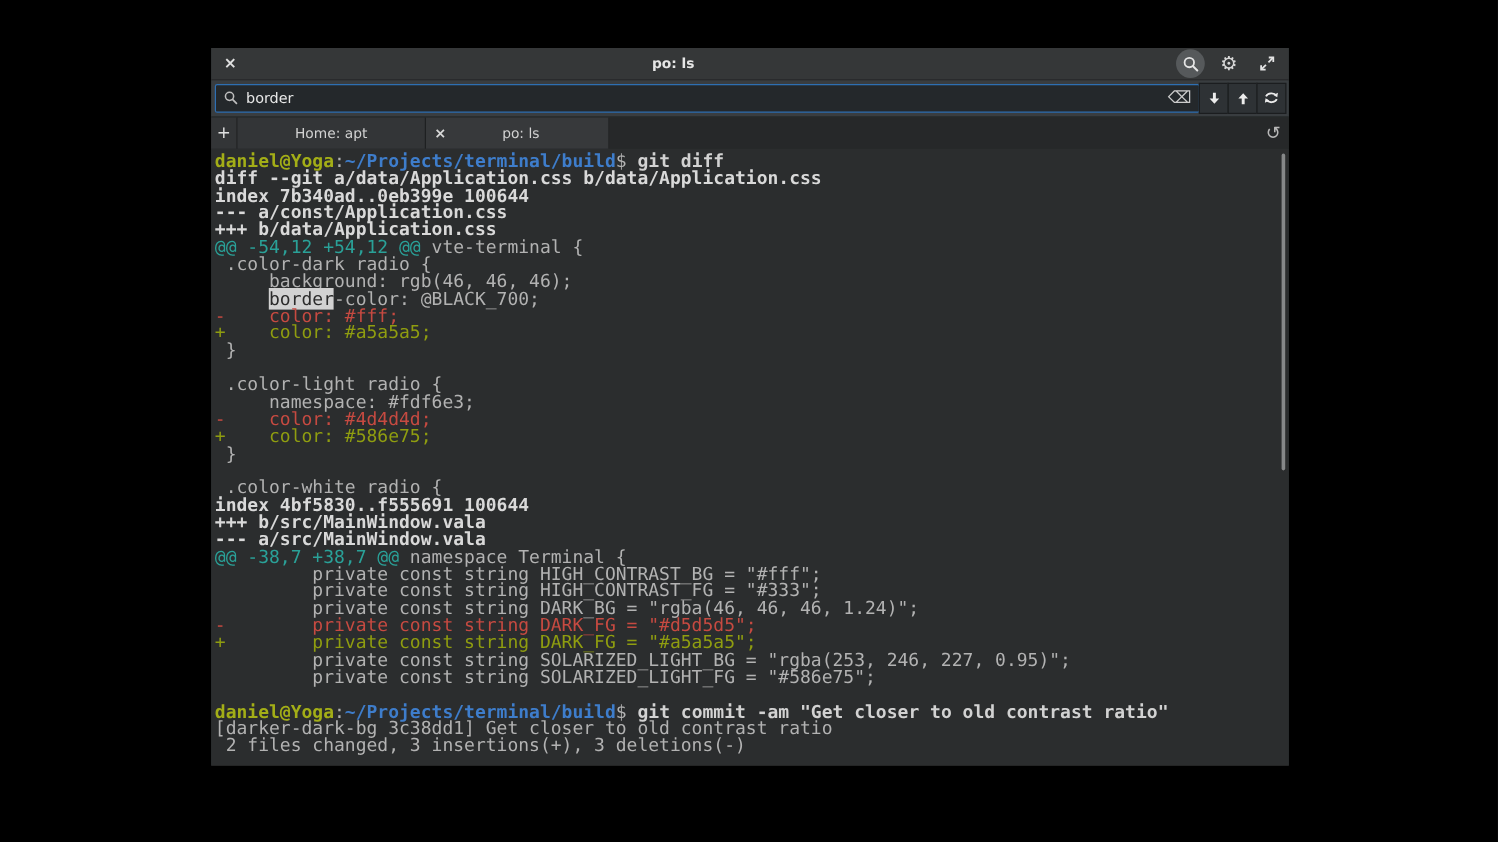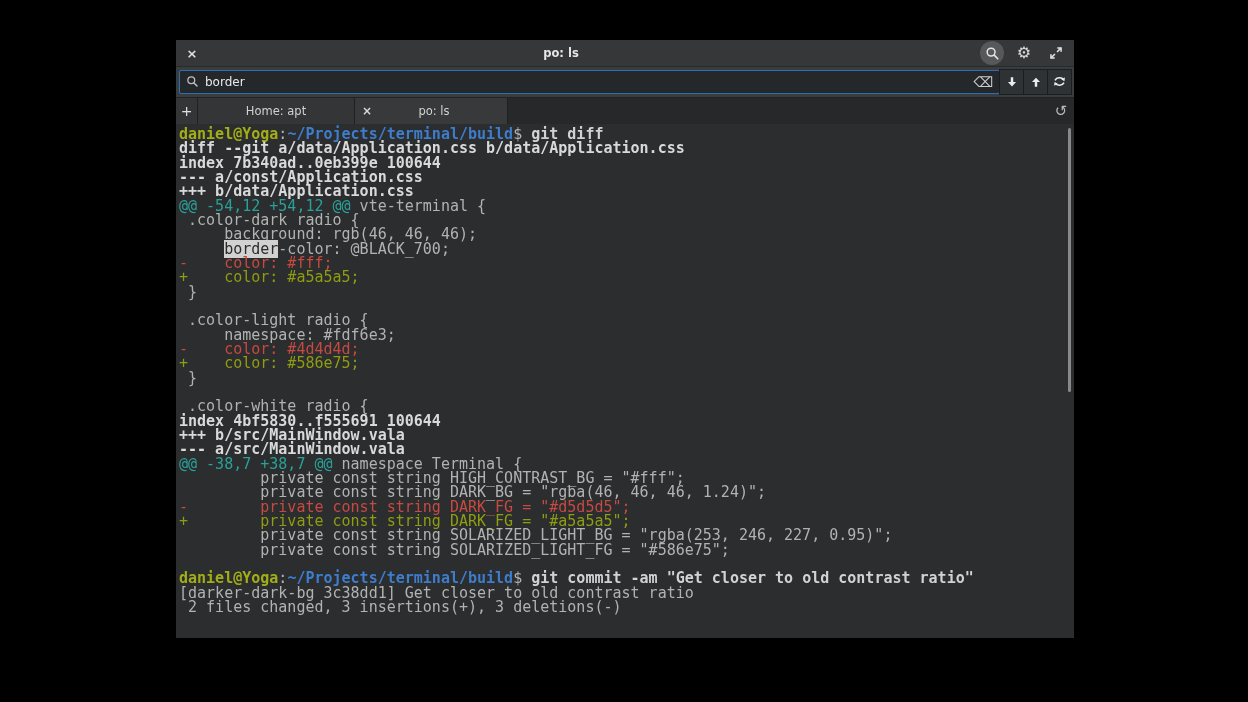--- a/index.html
+++ b/index.html
@@ -180,20 +180,21 @@
         <div class="tline"><span class="s-r">-    color: #4d4d4d;</span></div>
         <div class="tline"><span class="s-g">+    color: #586e75;</span></div>
         <div class="tline"><span class="s-p"> }</span></div>
         <div class="tline">&nbsp;</div>
         <div class="tline"><span class="s-p"> .color-white radio {</span></div>
         <div class="tline"><span class="s-b">index 4bf5830..f555691 100644</span></div>
         <div class="tline"><span class="s-b">+++ b/src/MainWindow.vala</span></div>
         <div class="tline"><span class="s-b">--- a/src/MainWindow.vala</span></div>
         <div class="tline"><span class="s-c">@@ -38,7 +38,7 @@</span><span class="s-p"> namespace Terminal {</span></div>
         <div class="tline"><span class="s-p">         private const string HIGH_CONTRAST_BG = "#fff";</span></div>
+        <div class="tline"><span class="s-p">         private const string HIGH_CONTRAST_FG = "#333";</span></div>
         <div class="tline"><span class="s-p">         private const string DARK_BG = "rgba(46, 46, 46, 1.24)";</span></div>
         <div class="tline"><span class="s-r">-        private const string DARK_FG = "#d5d5d5";</span></div>
         <div class="tline"><span class="s-g">+        private const string DARK_FG = "#a5a5a5";</span></div>
         <div class="tline"><span class="s-p">         private const string SOLARIZED_LIGHT_BG = "rgba(253, 246, 227, 0.95)";</span></div>
         <div class="tline"><span class="s-p">         private const string SOLARIZED_LIGHT_FG = "#586e75";</span></div>
         <div class="tline">&nbsp;</div>
         <div class="tline"><span class="s-gb">daniel@Yoga</span><span class="s-p">:</span><span class="s-blb">~/Projects/terminal/build</span><span class="s-p">$ </span><span class="s-cmd">git commit -am "Get closer to old contrast ratio"</span></div>
         <div class="tline"><span class="s-p">[darker-dark-bg 3c38dd1] Get closer to old contrast ratio</span></div>
         <div class="tline"><span class="s-p"> 2 files changed, 3 insertions(+), 3 deletions(-)</span></div>
       </div>

